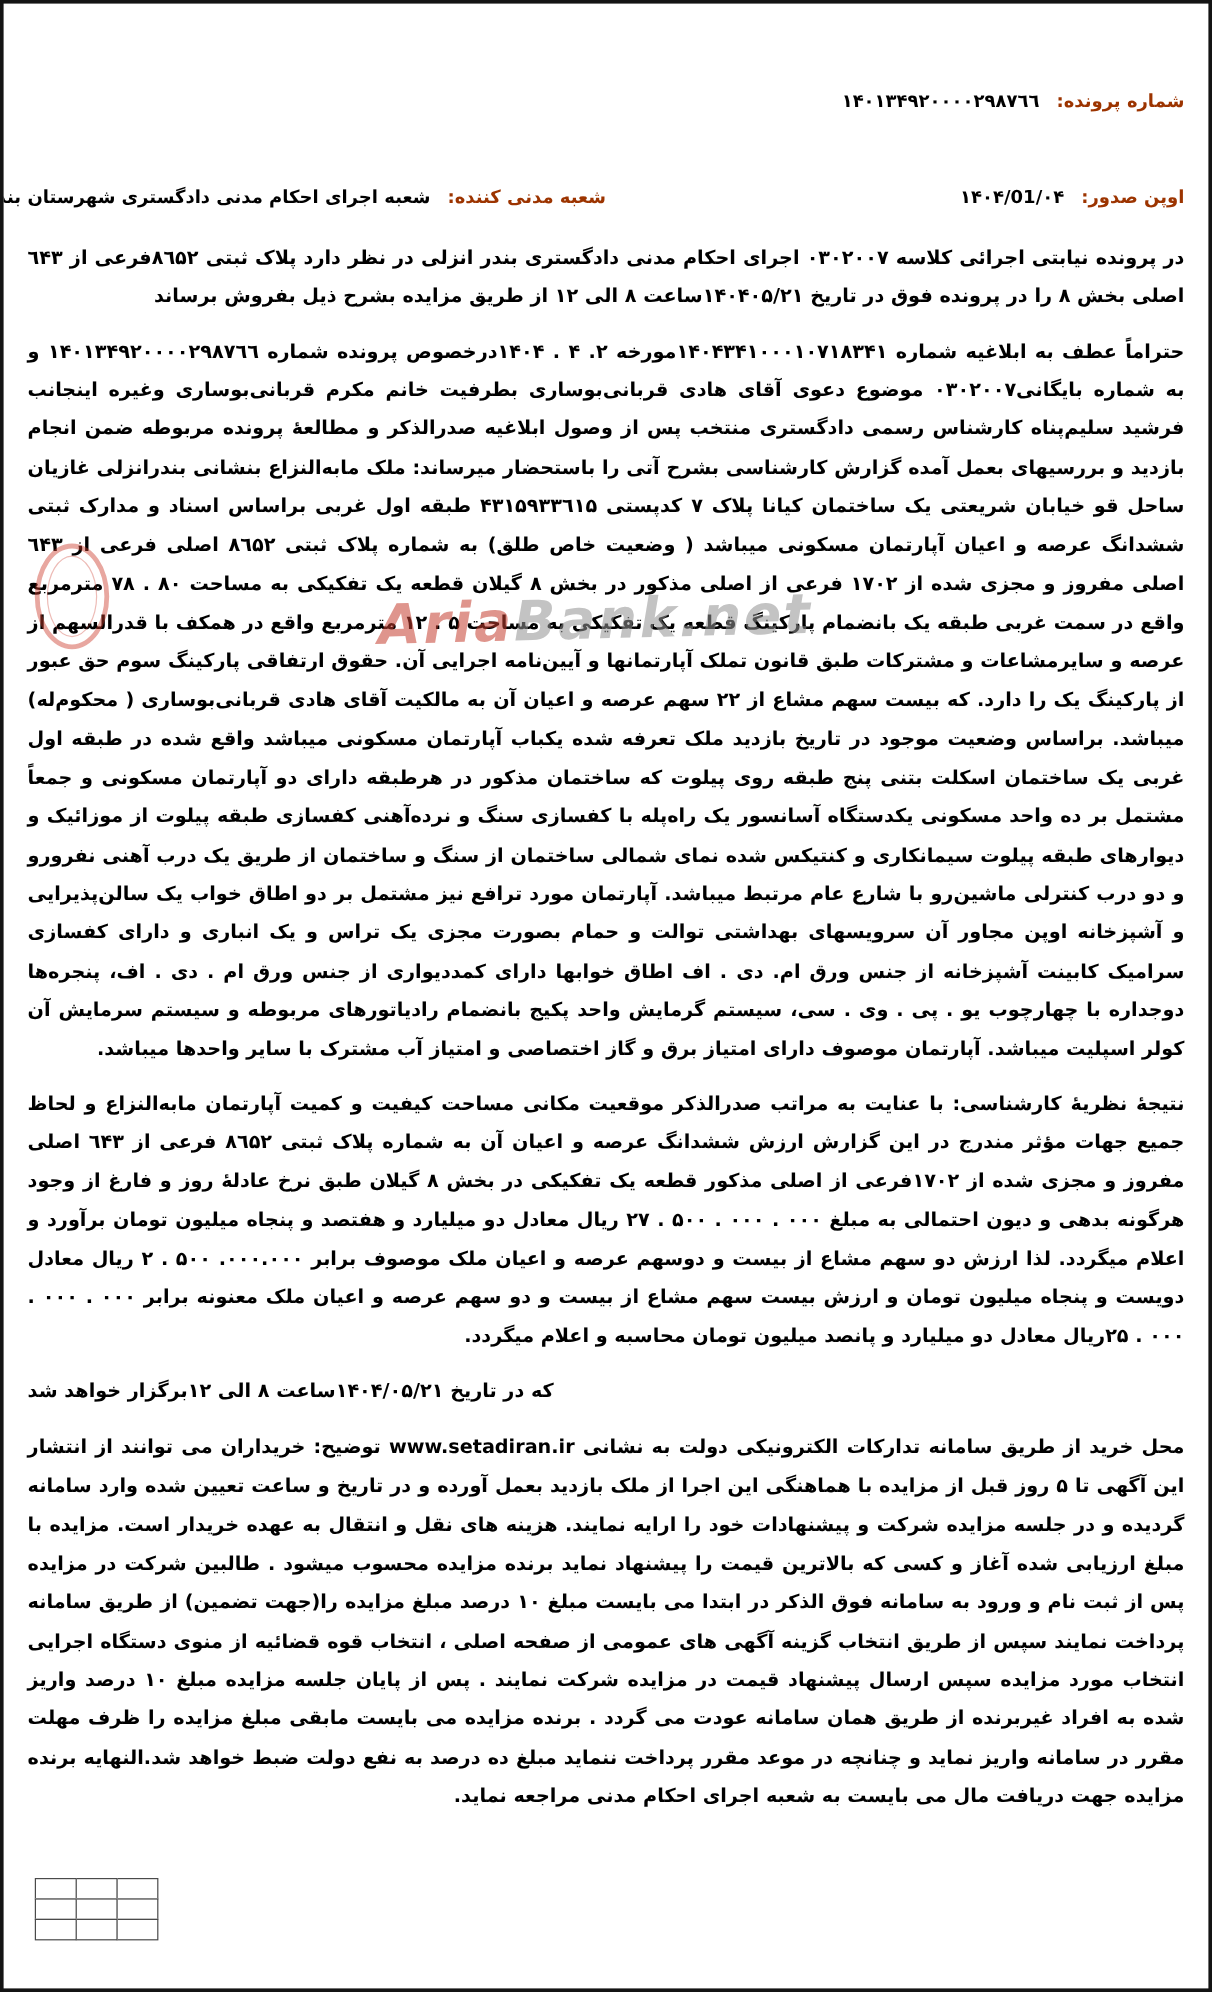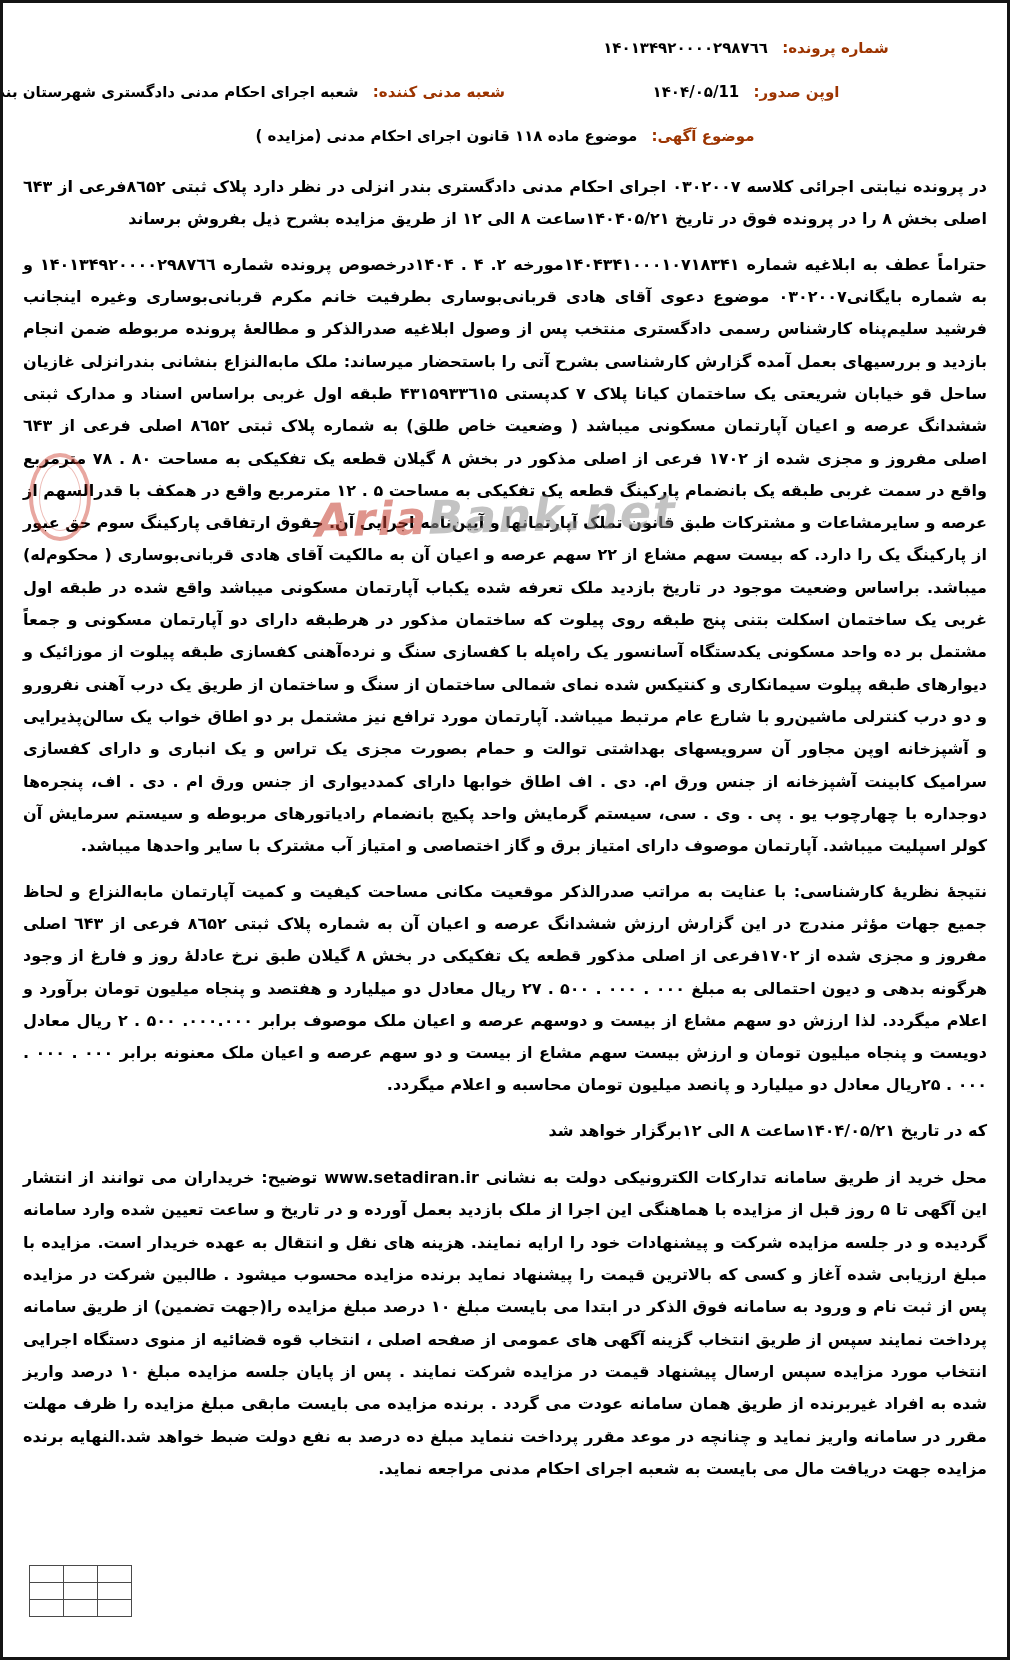--- a/index.html
+++ b/index.html
@@ -13,28 +13,28 @@
     border: 3px solid #141414;
     direction: rtl;
     font-family: "DejaVu Sans", "Liberation Sans", sans-serif;
     color: #000;
     overflow: hidden;
     padding: 16px 20px;
   }
   
   .doc-header { margin-top: 20px; font-size: 15px; font-weight: 700; }
   .hdr-row { display: flex; margin-bottom: 26px; }
-  .hdr-cell { width: 50%; text-align: center; white-space: nowrap; }
+  .hdr-cell { width: 50%; text-align: right; white-space: nowrap; margin-top: 36px; }
   .hdr-row.single .hdr-cell { width: 100%; white-space: normal; }
   .lbl { color: #9c3400; }
   .val { margin-right: 9px; color: #000; }
   
   .doc-body { margin-top: 6px; font-size: 16px; font-weight: 700; line-height: 2.02; }
   .doc-body p { margin: 0 0 13px 0; text-align: justify; }
-  .doc-body p.date-line { text-align: right; margin-bottom: 15px; }
+  .doc-body p.date-line { text-align: left; margin-bottom: 15px; }
   
   .watermark {
     position: absolute;
     left: 312px;
     top: 486px;
     direction: ltr;
     font-size: 46px;
     font-weight: 700;
     font-style: italic;
     letter-spacing: 2px;
@@ -81,31 +81,25 @@
   <header class="doc-header">
     <div class="hdr-row">
       <div class="hdr-cell">
         <span class="lbl">شماره پرونده:</span>
         <span class="val">۱۴۰۱۳۴۹۲۰۰۰۰۲۹۸۷٦٦</span>
       </div>
     </div>
     <div class="hdr-row">
       <div class="hdr-cell">
         <span class="lbl">اوپن صدور:</span>
-        <span class="val">۱۴۰۴/۰۵/11</span>
+        <span class="val">۱۴۰۴/01/۰۴</span>
       </div>
       <div class="hdr-cell">
         <span class="lbl">شعبه مدنی کننده:</span>
         <span class="val">شعبه اجرای احکام مدنی دادگستری شهرستان بندر انزلی</span>
-      </div>
-    </div>
-    <div class="hdr-row single">
-      <div class="hdr-cell">
-        <span class="lbl">موضوع آگهی:</span>
-        <span class="val">موضوع ماده ۱۱۸ قانون اجرای احکام مدنی (مزایده )</span>
       </div>
     </div>
   </header>
 
   <main class="doc-body">
     <p>در پرونده نیابتی اجرائی کلاسه ۰۳۰۲۰۰۷ اجرای احکام مدنی دادگستری بندر انزلی در نظر دارد پلاک ثبتی ۸٦۵۲فرعی از ٦۴۳ اصلی بخش ۸ را در پرونده فوق در تاریخ ۱۴۰۴۰۵/۲۱ساعت ۸ الی ۱۲ از طریق مزایده بشرح ذیل بفروش برساند</p>
     <p>حتراماً عطف به ابلاغیه شماره ۱۴۰۴۳۴۱۰۰۰۱۰۷۱۸۳۴۱مورخه ۲. ۴ . ۱۴۰۴درخصوص پرونده شماره ۱۴۰۱۳۴۹۲۰۰۰۰۲۹۸۷٦٦ و به شماره بایگانی۰۳۰۲۰۰۷ موضوع دعوی آقای هادی قربانی‌بوساری بطرفیت خانم مکرم قربانی‌بوساری وغیره اینجانب فرشید سلیم‌پناه کارشناس رسمی دادگستری منتخب پس از وصول ابلاغیه صدرالذکر و مطالعهٔ پرونده مربوطه ضمن انجام بازدید و بررسیهای بعمل آمده گزارش کارشناسی بشرح آتی را باستحضار میرساند: ملک مابه‌النزاع بنشانی بندرانزلی غازیان ساحل قو خیابان شریعتی یک ساختمان کیانا پلاک ۷ کدپستی ۴۳۱۵۹۳۳٦۱۵ طبقه اول غربی براساس اسناد و مدارک ثبتی ششدانگ عرصه و اعیان آپارتمان مسکونی میباشد ( وضعیت خاص طلق) به شماره پلاک ثبتی ۸٦۵۲ اصلی فرعی از ٦۴۳ اصلی مفروز و مجزی شده از ۱۷۰۲ فرعی از اصلی مذکور در بخش ۸ گیلان قطعه یک تفکیکی به مساحت ۸۰ . ۷۸ مترمربع واقع در سمت غربی طبقه یک بانضمام پارکینگ قطعه یک تفکیکی به مساحت ۵ . ۱۲ مترمربع واقع در همکف با قدرالسهم از عرصه و سایرمشاعات و مشترکات طبق قانون تملک آپارتمانها و آیین‌نامه اجرایی آن. حقوق ارتفاقی پارکینگ سوم حق عبور از پارکینگ یک را دارد. که بیست سهم مشاع از ۲۲ سهم عرصه و اعیان آن به مالکیت آقای هادی قربانی‌بوساری ( محکوم‌له) میباشد. براساس وضعیت موجود در تاریخ بازدید ملک تعرفه شده یکباب آپارتمان مسکونی میباشد واقع شده در طبقه اول غربی یک ساختمان اسکلت بتنی پنج طبقه روی پیلوت که ساختمان مذکور در هرطبقه دارای دو آپارتمان مسکونی و جمعاً مشتمل بر ده واحد مسکونی یکدستگاه آسانسور یک راه‌پله با کفسازی سنگ و نرده‌آهنی کفسازی طبقه پیلوت از موزائیک و دیوارهای طبقه پیلوت سیمانکاری و کنتیکس شده نمای شمالی ساختمان از سنگ و ساختمان از طریق یک درب آهنی نفرورو و دو درب کنترلی ماشین‌رو با شارع عام مرتبط میباشد. آپارتمان مورد ترافع نیز مشتمل بر دو اطاق خواب یک سالن‌پذیرایی و آشپزخانه اوپن مجاور آن سرویسهای بهداشتی توالت و حمام بصورت مجزی یک تراس و یک انباری و دارای کفسازی سرامیک کابینت آشپزخانه از جنس ورق ام. دی . اف اطاق خوابها دارای کمددیواری از جنس ورق ام . دی . اف، پنجره‌ها دوجداره با چهارچوب یو . پی . وی . سی، سیستم گرمایش واحد پکیج بانضمام رادیاتورهای مربوطه و سیستم سرمایش آن کولر اسپلیت میباشد. آپارتمان موصوف دارای امتیاز برق و گاز اختصاصی و امتیاز آب مشترک با سایر واحدها میباشد.</p>
     <p>نتیجهٔ نظریهٔ کارشناسی: با عنایت به مراتب صدرالذکر موقعیت مکانی مساحت کیفیت و کمیت آپارتمان مابه‌النزاع و لحاظ جمیع جهات مؤثر مندرج در این گزارش ارزش ششدانگ عرصه و اعیان آن به شماره پلاک ثبتی ۸٦۵۲ فرعی از ٦۴۳ اصلی مفروز و مجزی شده از ۱۷۰۲فرعی از اصلی مذکور قطعه یک تفکیکی در بخش ۸ گیلان طبق نرخ عادلهٔ روز و فارغ از وجود هرگونه بدهی و دیون احتمالی به مبلغ ۰۰۰ . ۰۰۰ . ۵۰۰ . ۲۷ ریال معادل دو میلیارد و هفتصد و پنجاه میلیون تومان برآورد و اعلام میگردد. لذا ارزش دو سهم مشاع از بیست و دوسهم عرصه و اعیان ملک موصوف برابر ۰۰۰.۰۰۰. ۵۰۰ . ۲ ریال معادل دویست و پنجاه میلیون تومان و ارزش بیست سهم مشاع از بیست و دو سهم عرصه و اعیان ملک معنونه برابر ۰۰۰ . ۰۰۰ . ۰۰۰ . ۲۵ریال معادل دو میلیارد و پانصد میلیون تومان محاسبه و اعلام میگردد.</p>
     <p class="date-line">که در تاریخ ۱۴۰۴/۰۵/۲۱ساعت ۸ الی ۱۲برگزار خواهد شد</p>
     <p>محل خرید از طریق سامانه تدارکات الکترونیکی دولت به نشانی www.setadiran.ir توضیح: خریداران می توانند از انتشار این آگهی تا ۵ روز قبل از مزایده با هماهنگی این اجرا از ملک بازدید بعمل آورده و در تاریخ و ساعت تعیین شده وارد سامانه گردیده و در جلسه مزایده شرکت و پیشنهادات خود را ارایه نمایند. هزینه های نقل و انتقال به عهده خریدار است.  مزایده با مبلغ ارزیابی شده آغاز و کسی که بالاترین قیمت را پیشنهاد نماید برنده مزایده محسوب میشود . طالبین شرکت در مزایده پس از ثبت نام و ورود به سامانه فوق الذکر در ابتدا می بایست مبلغ ۱۰ درصد مبلغ مزایده را(جهت تضمین) از طریق سامانه پرداخت نمایند سپس از طریق انتخاب گزینه آگهی های عمومی از صفحه اصلی ، انتخاب قوه قضائیه از منوی دستگاه اجرایی  انتخاب مورد مزایده سپس ارسال پیشنهاد قیمت در مزایده شرکت نمایند . پس از پایان جلسه مزایده مبلغ ۱۰ درصد واریز شده به افراد غیربرنده از طریق همان سامانه عودت می گردد . برنده مزایده می بایست مابقی مبلغ مزایده را ظرف مهلت مقرر در سامانه واریز نماید و چنانچه در موعد مقرر پرداخت ننماید مبلغ ده درصد به نفع دولت ضبط خواهد شد.النهایه برنده مزایده جهت دریافت مال می بایست به شعبه اجرای احکام مدنی مراجعه نماید.</p>

